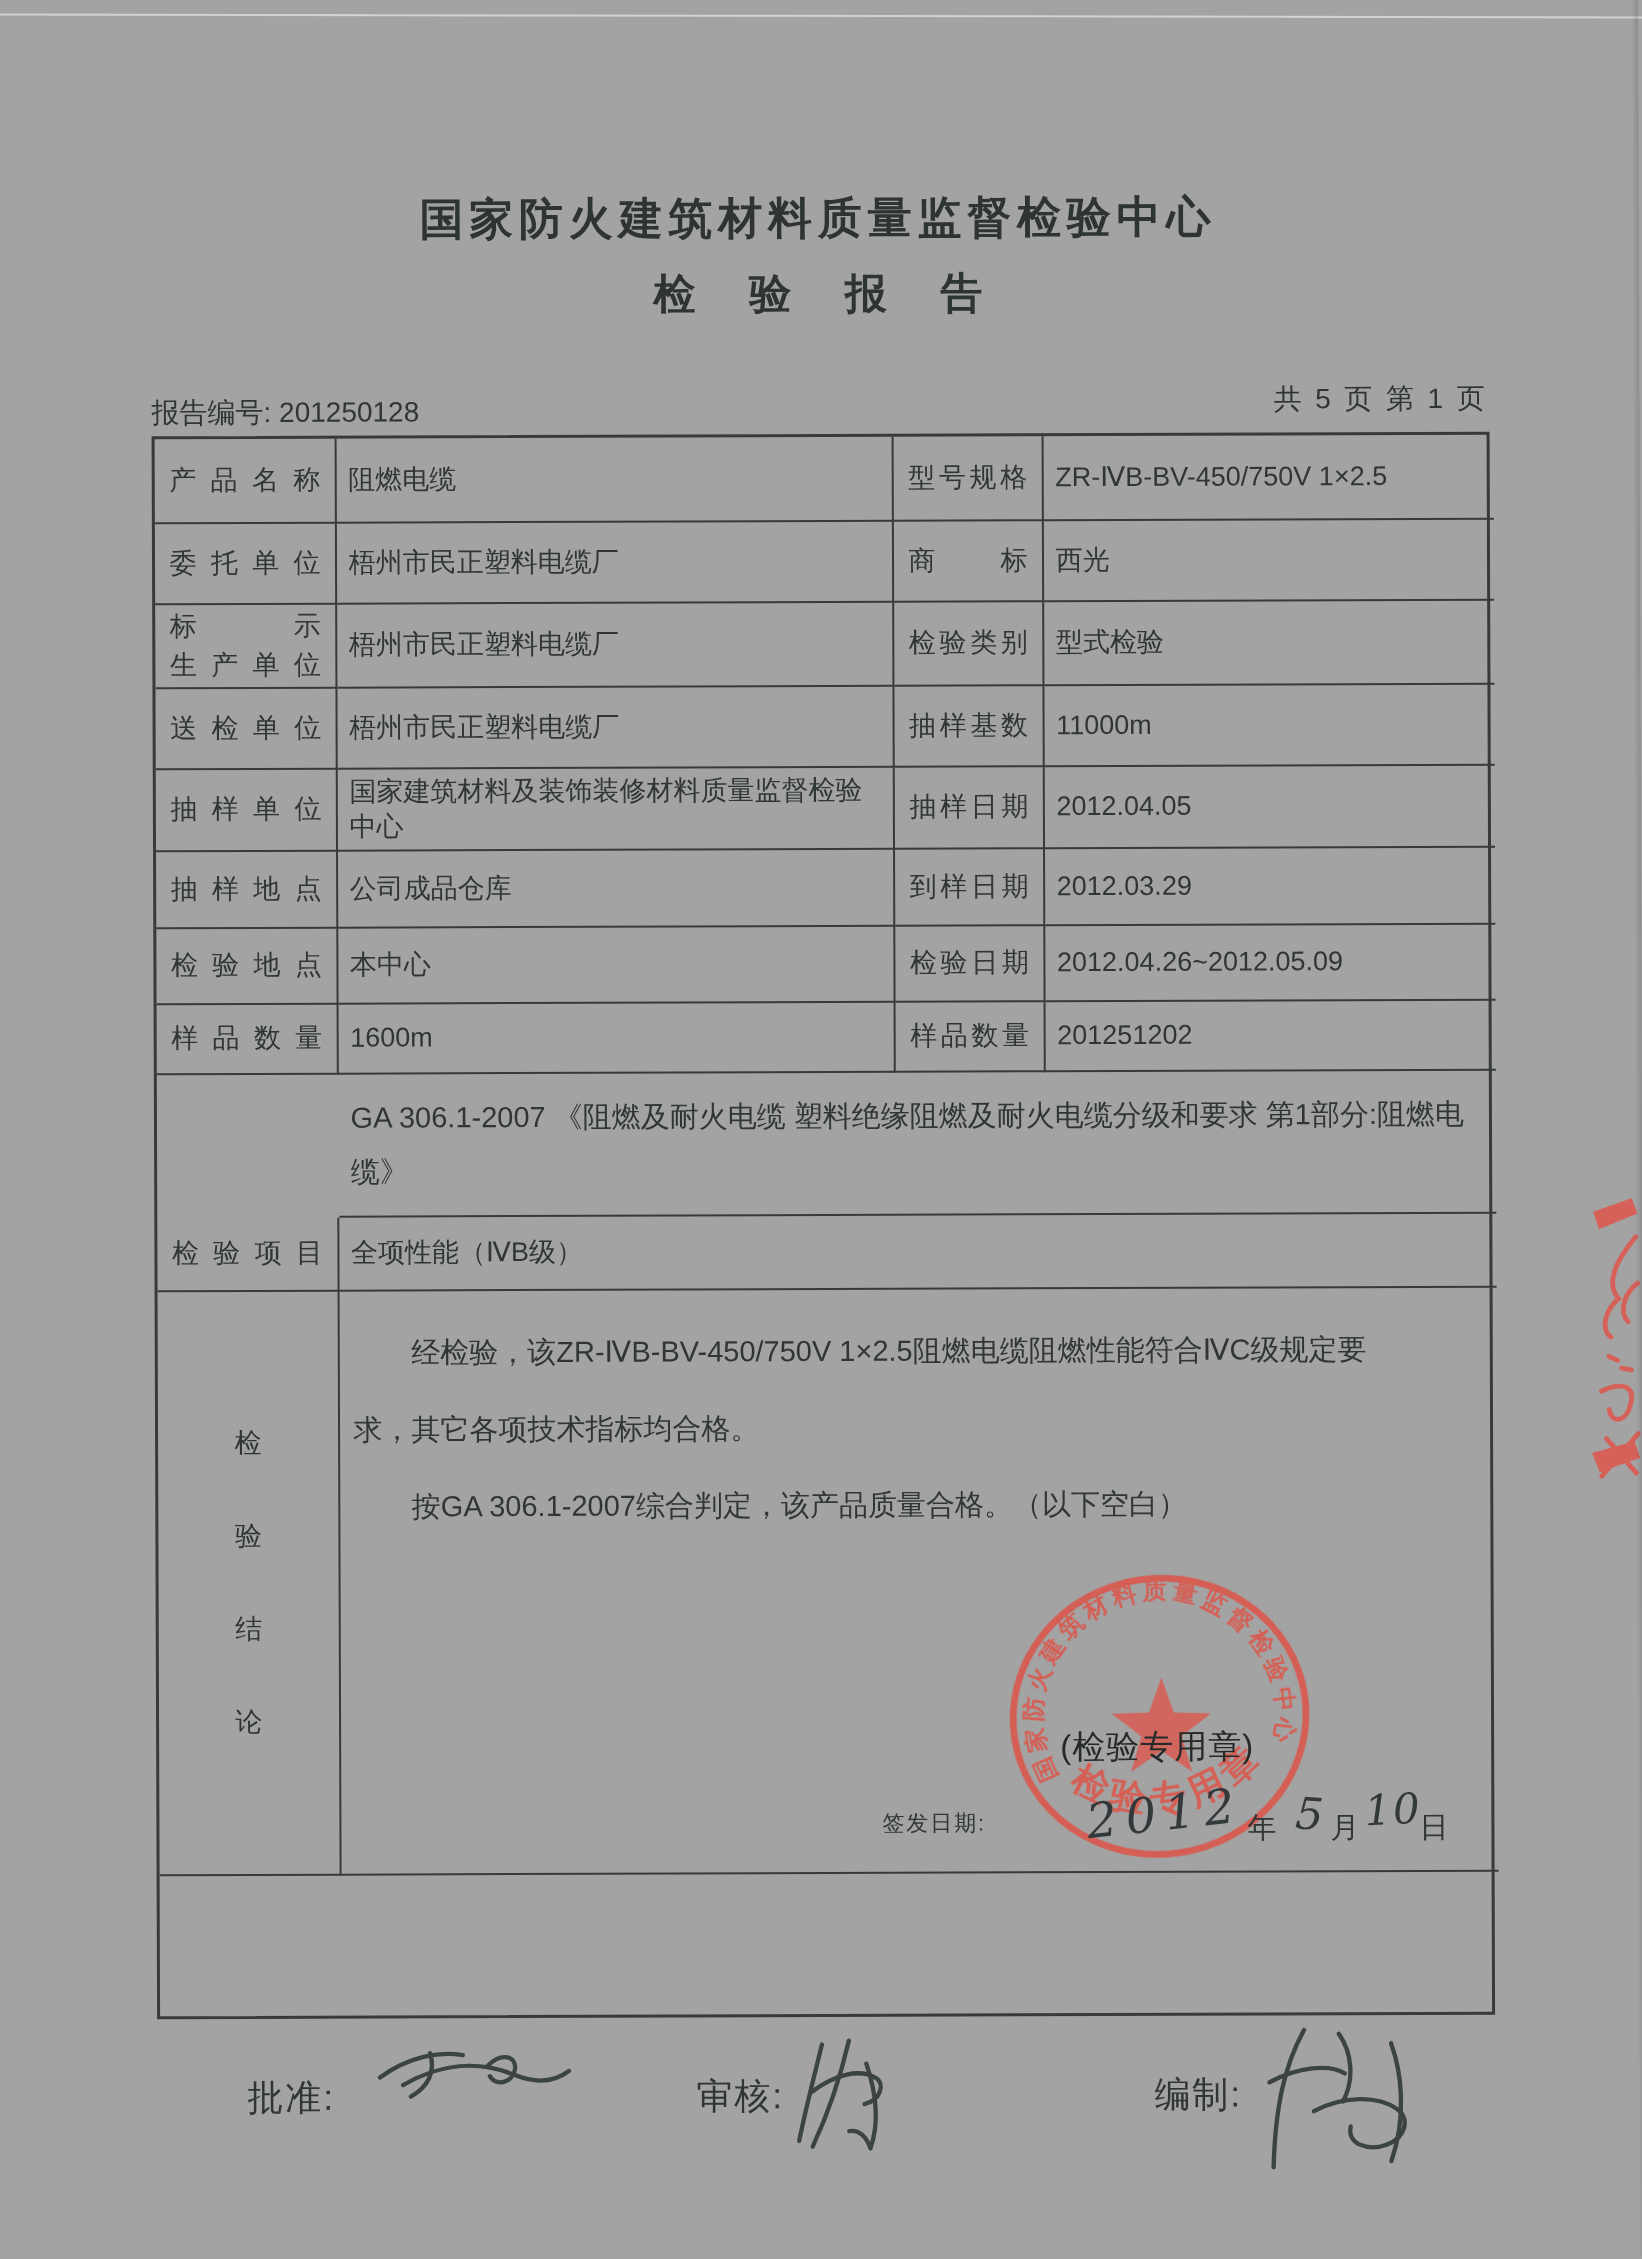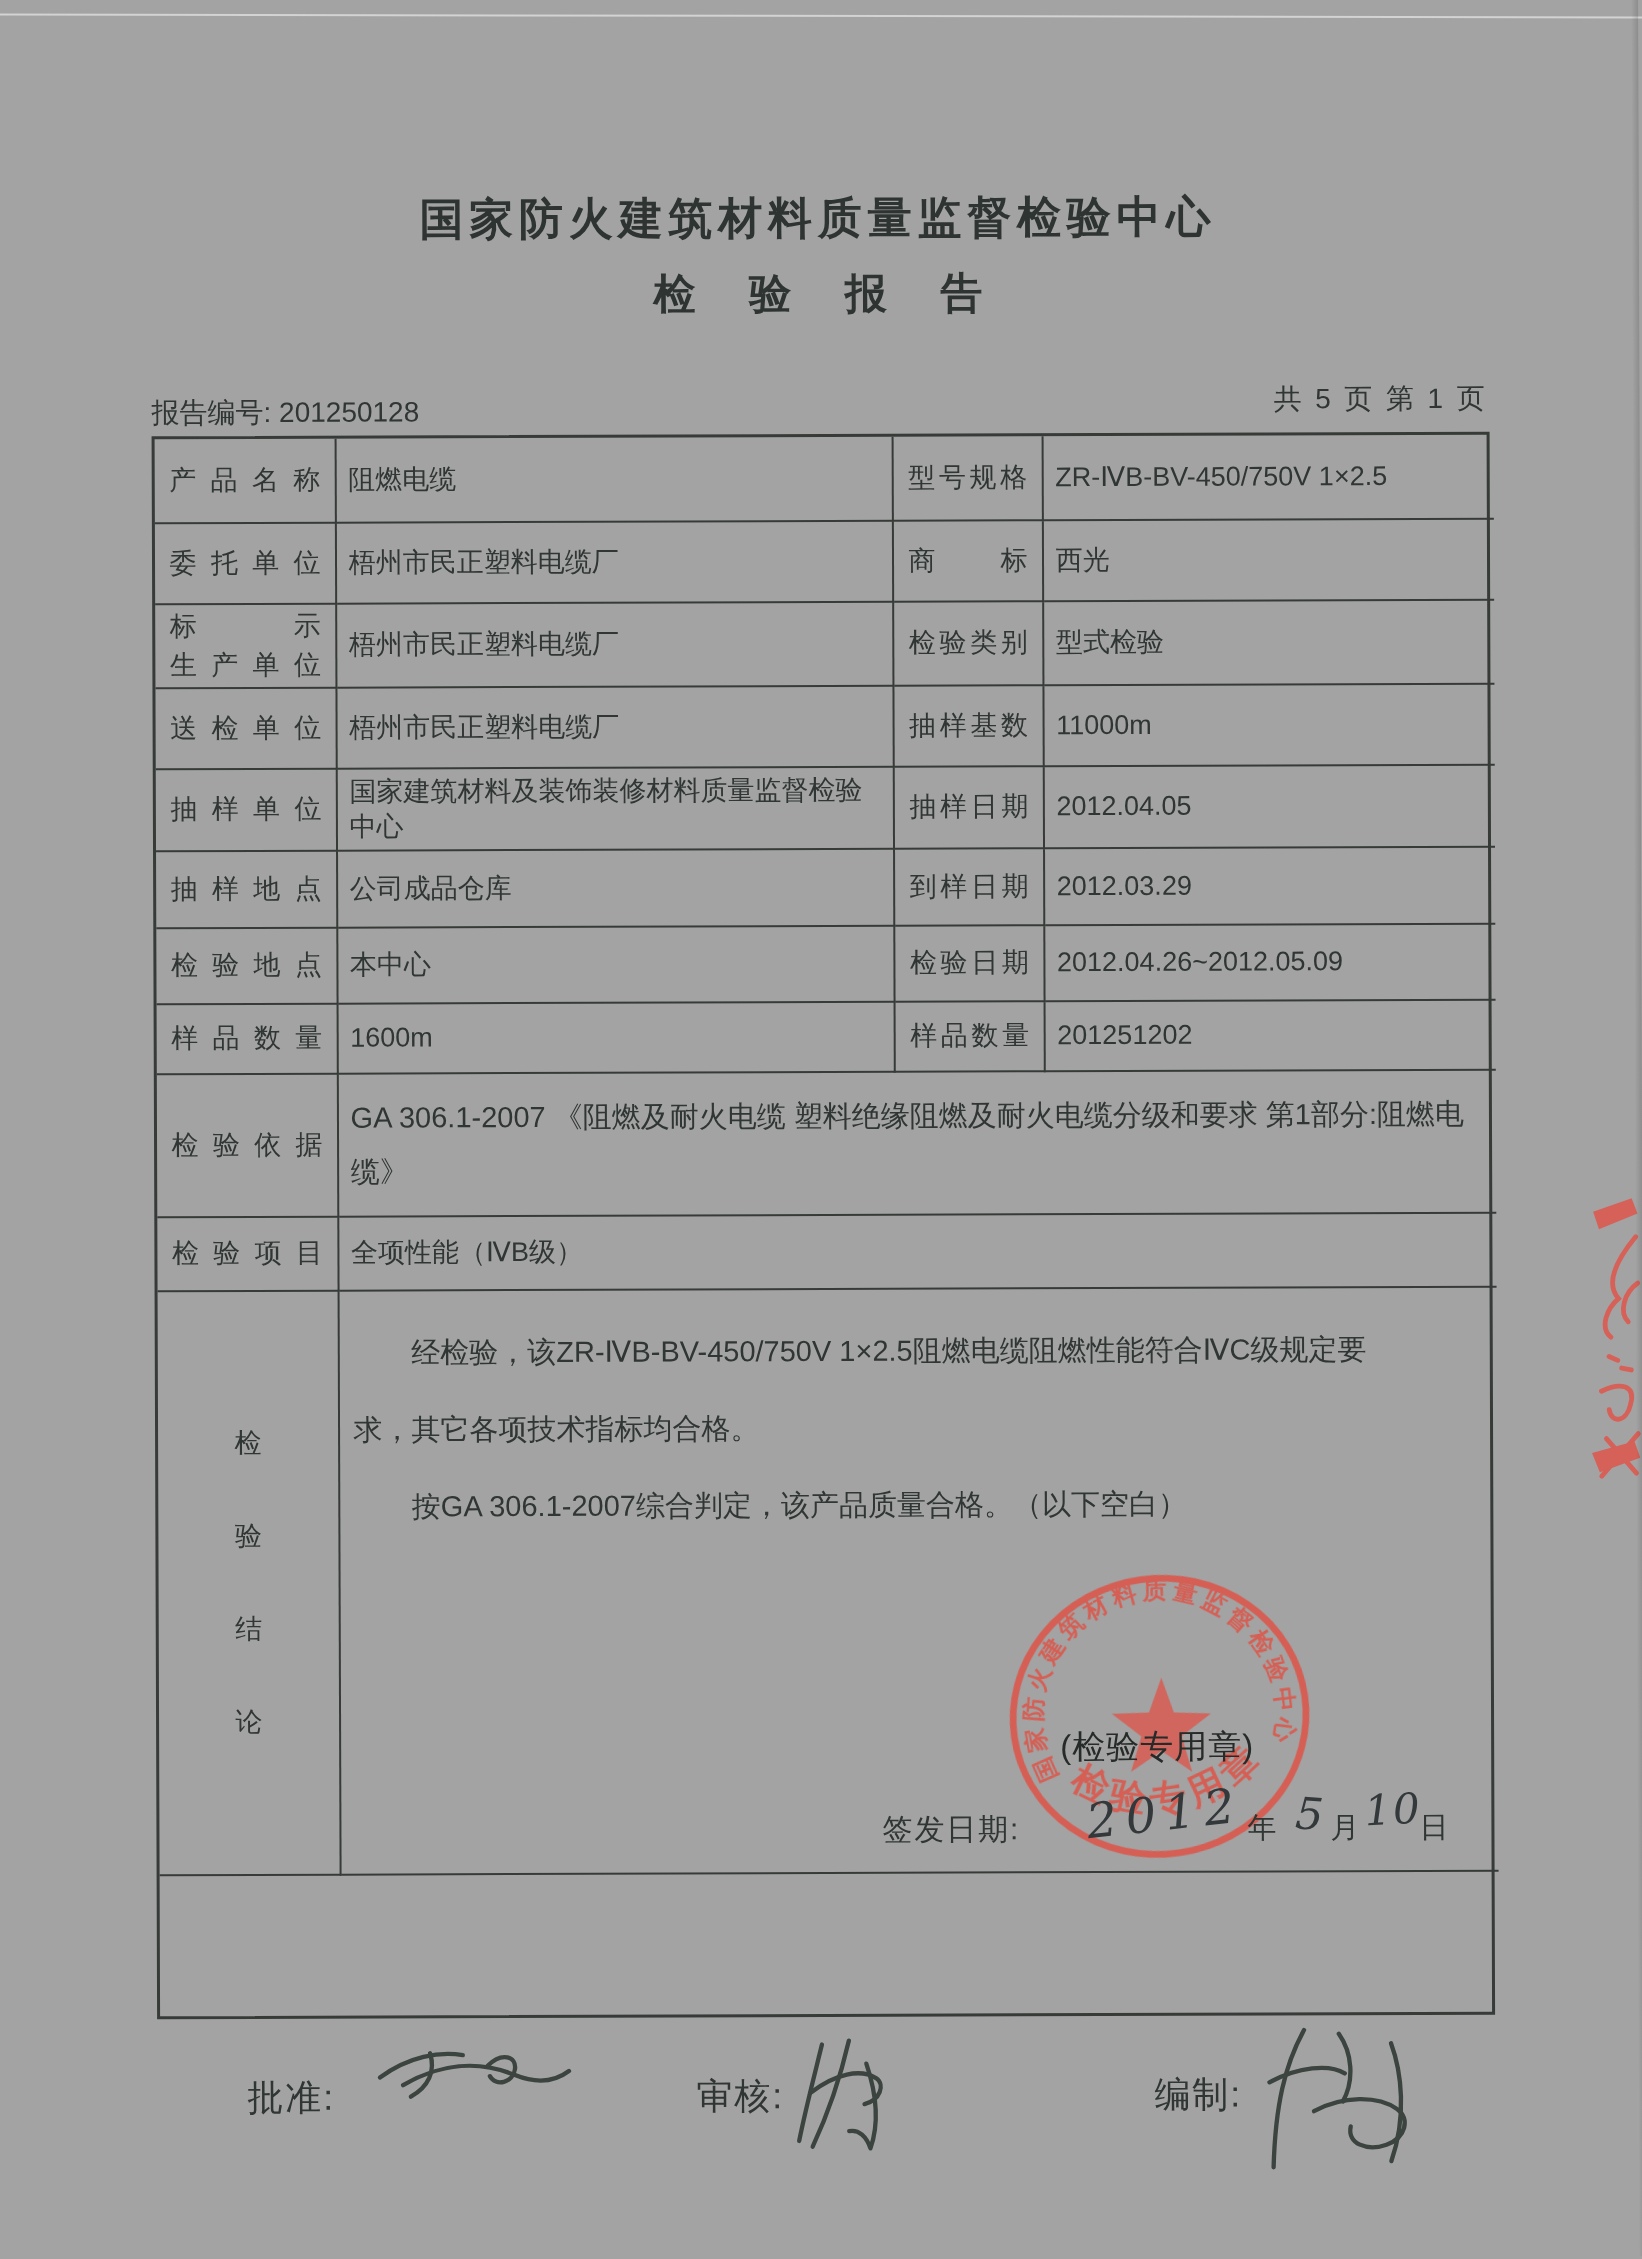--- a/index.html
+++ b/index.html
@@ -46,21 +46,21 @@
   .basis-val{max-width:1120px;line-height:1.85;font-size:29px;}
   
   .concl-label{flex-direction:column;justify-content:center;gap:54px;}
   .concl-label span{display:block;}
   .concl-cell{position:relative;display:block;padding:0;}
   .concl-text{position:absolute;top:23px;left:13.5px;width:1033px;font-size:29px;line-height:77px;}
   .concl-text p{margin:0;text-indent:2em;}
   
   .stamp{position:absolute;left:658px;top:277px;width:321px;height:301px;transform:rotate(-8deg);opacity:.88;filter:blur(0.3px);}
   .stamp-note{position:absolute;left:649px;top:434px;width:334px;text-align:center;font-size:33px;color:#262b29;letter-spacing:1px;}
-  .issue-label{position:absolute;left:541px;top:518px;font-size:30px;letter-spacing:1.9px;}
+  .issue-label{position:absolute;left:541px;top:518px;font-size:22px;letter-spacing:1.9px;}
   .hw{font-family:"DejaVu Serif","Liberation Serif",serif;font-style:italic;color:#33383a;}
   .hw-year{position:absolute;left:745px;top:490px;font-size:48px;letter-spacing:8.7px;transform:rotate(-6deg);}
   .dt-yr{position:absolute;left:906px;top:518px;font-size:29px;}
   .hw-month{position:absolute;left:954px;top:494px;font-size:44px;transform:rotate(4deg);}
   .dt-mo{position:absolute;left:989px;top:518px;font-size:29px;}
   .hw-day{position:absolute;left:1023px;top:492px;font-size:42px;letter-spacing:1.9px;transform:rotate(-3deg);}
   .dt-dy{position:absolute;left:1078px;top:518px;font-size:29px;}
   
   .foot-label{position:absolute;font-size:36px;letter-spacing:1.9px;}
   .sig{position:absolute;}
@@ -186,23 +186,20 @@
       <div class="cell">
           <span>1600m</span>
         </div>
       <div class="cell lbl">
           <span class="jl">样品数量</span>
         </div>
       <div class="cell lastcol">
           <span>201251202</span>
         </div>
 
-      <div class="cell lbl">
-          <span class="jl">检验依据</span>
-        </div>
       <div class="cell span3 lastcol">
           <span class="basis-val">GA 306.1-2007 《阻燃及耐火电缆 塑料绝缘阻燃及耐火电缆分级和要求 第1部分:阻燃电缆》</span>
         </div>
 
       <div class="cell lbl">
           <span class="jl">检验项目</span>
         </div>
       <div class="cell span3 lastcol">
           <span>全项性能（ⅣB级）</span>
         </div>

